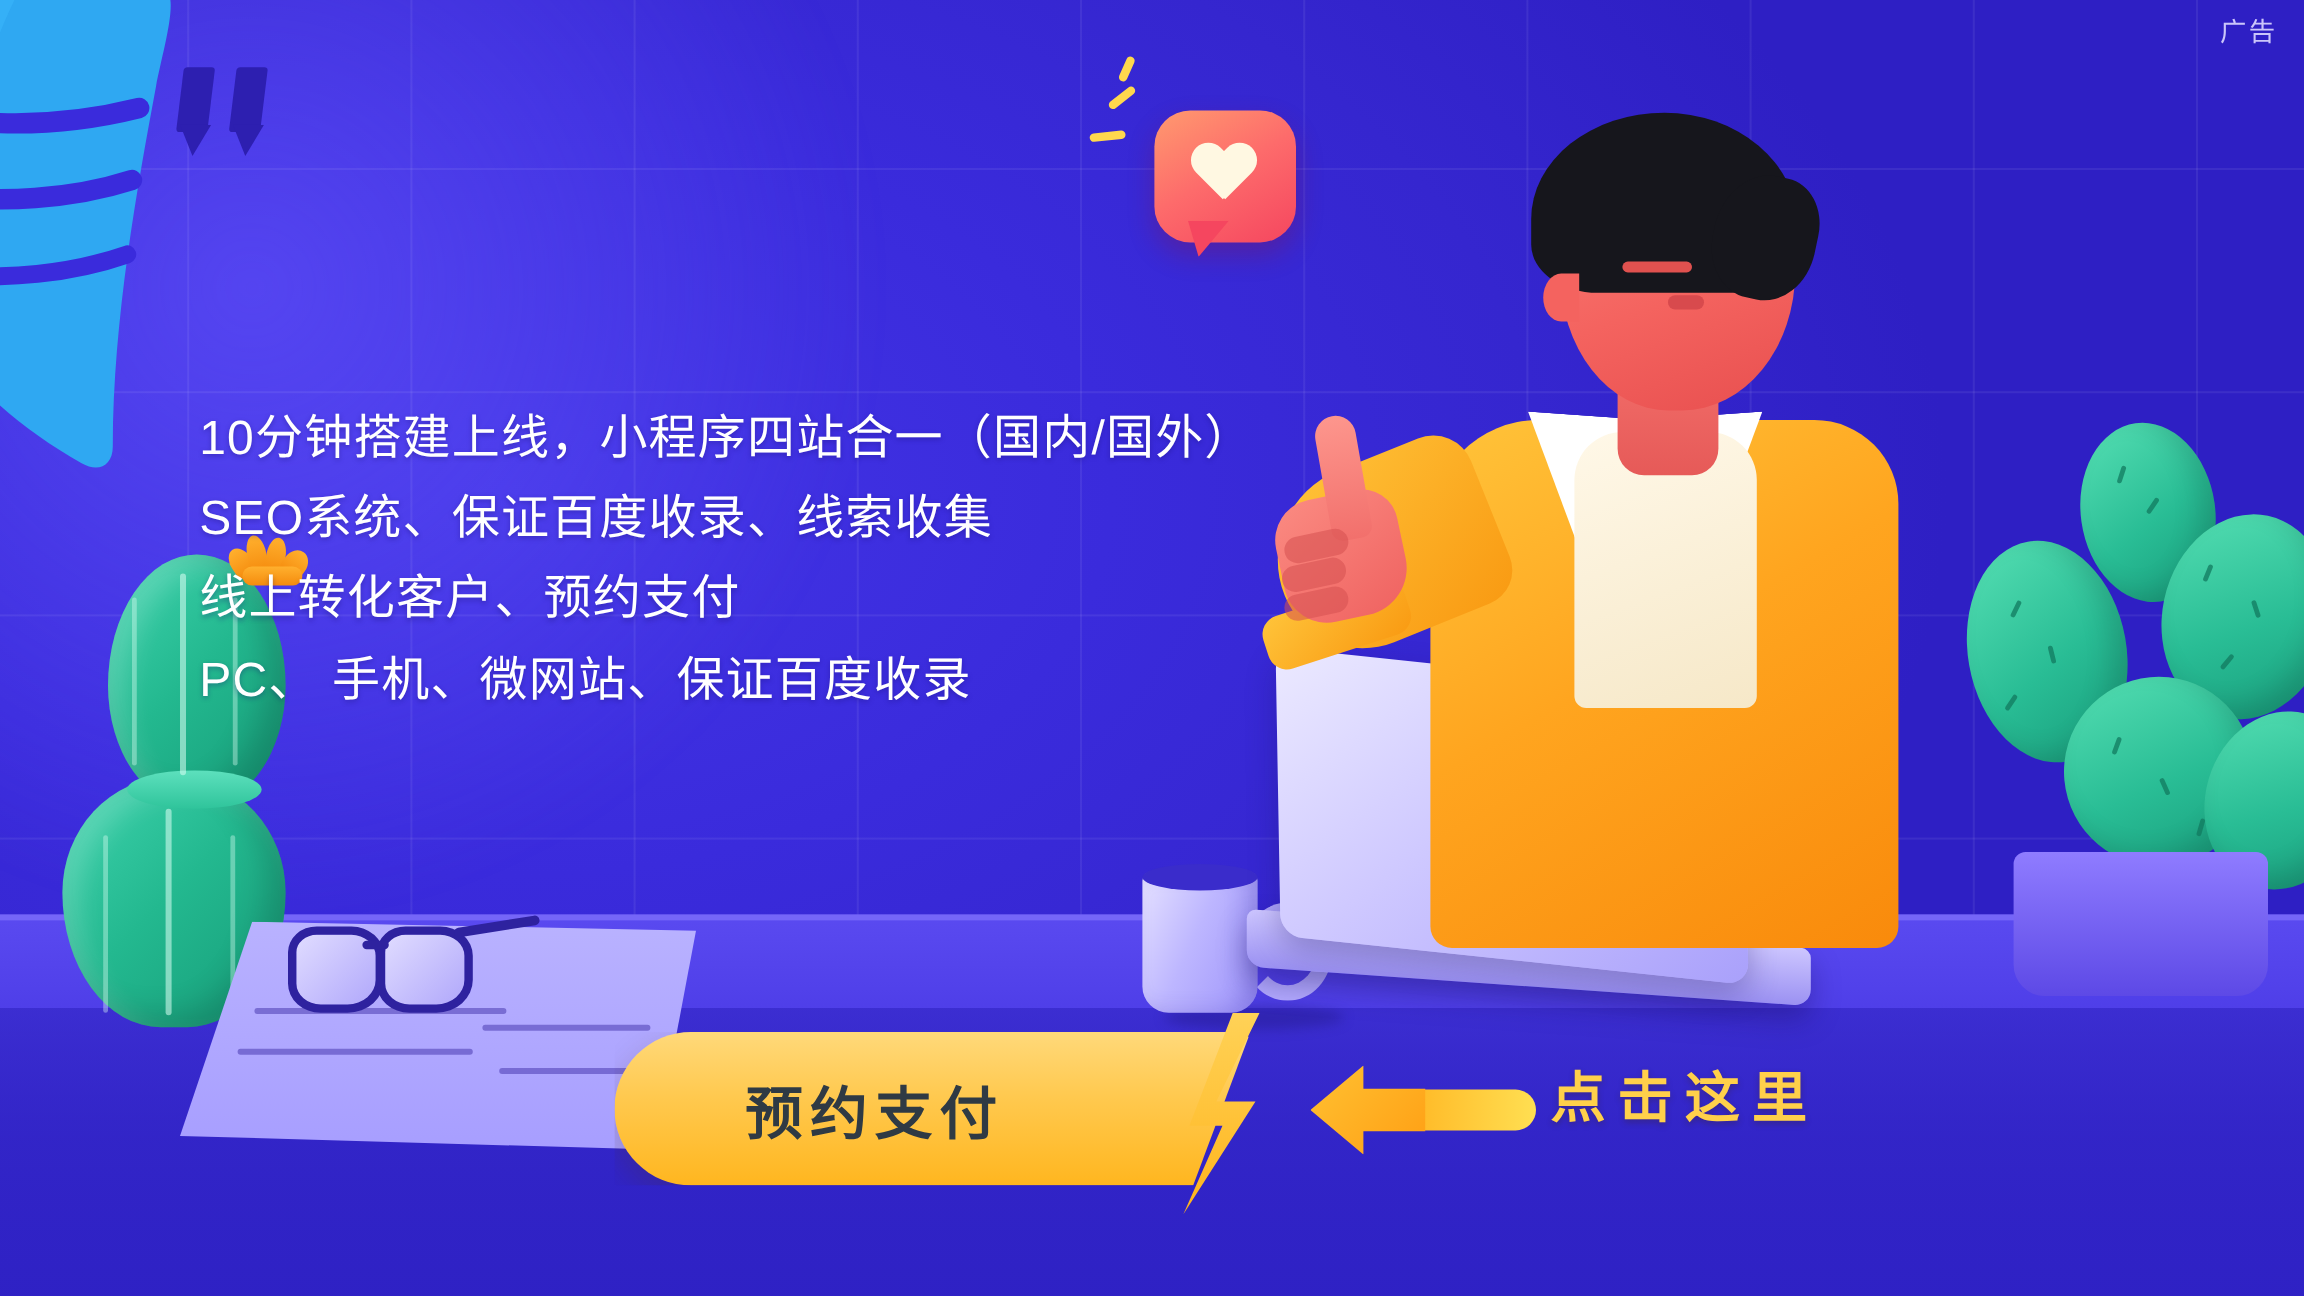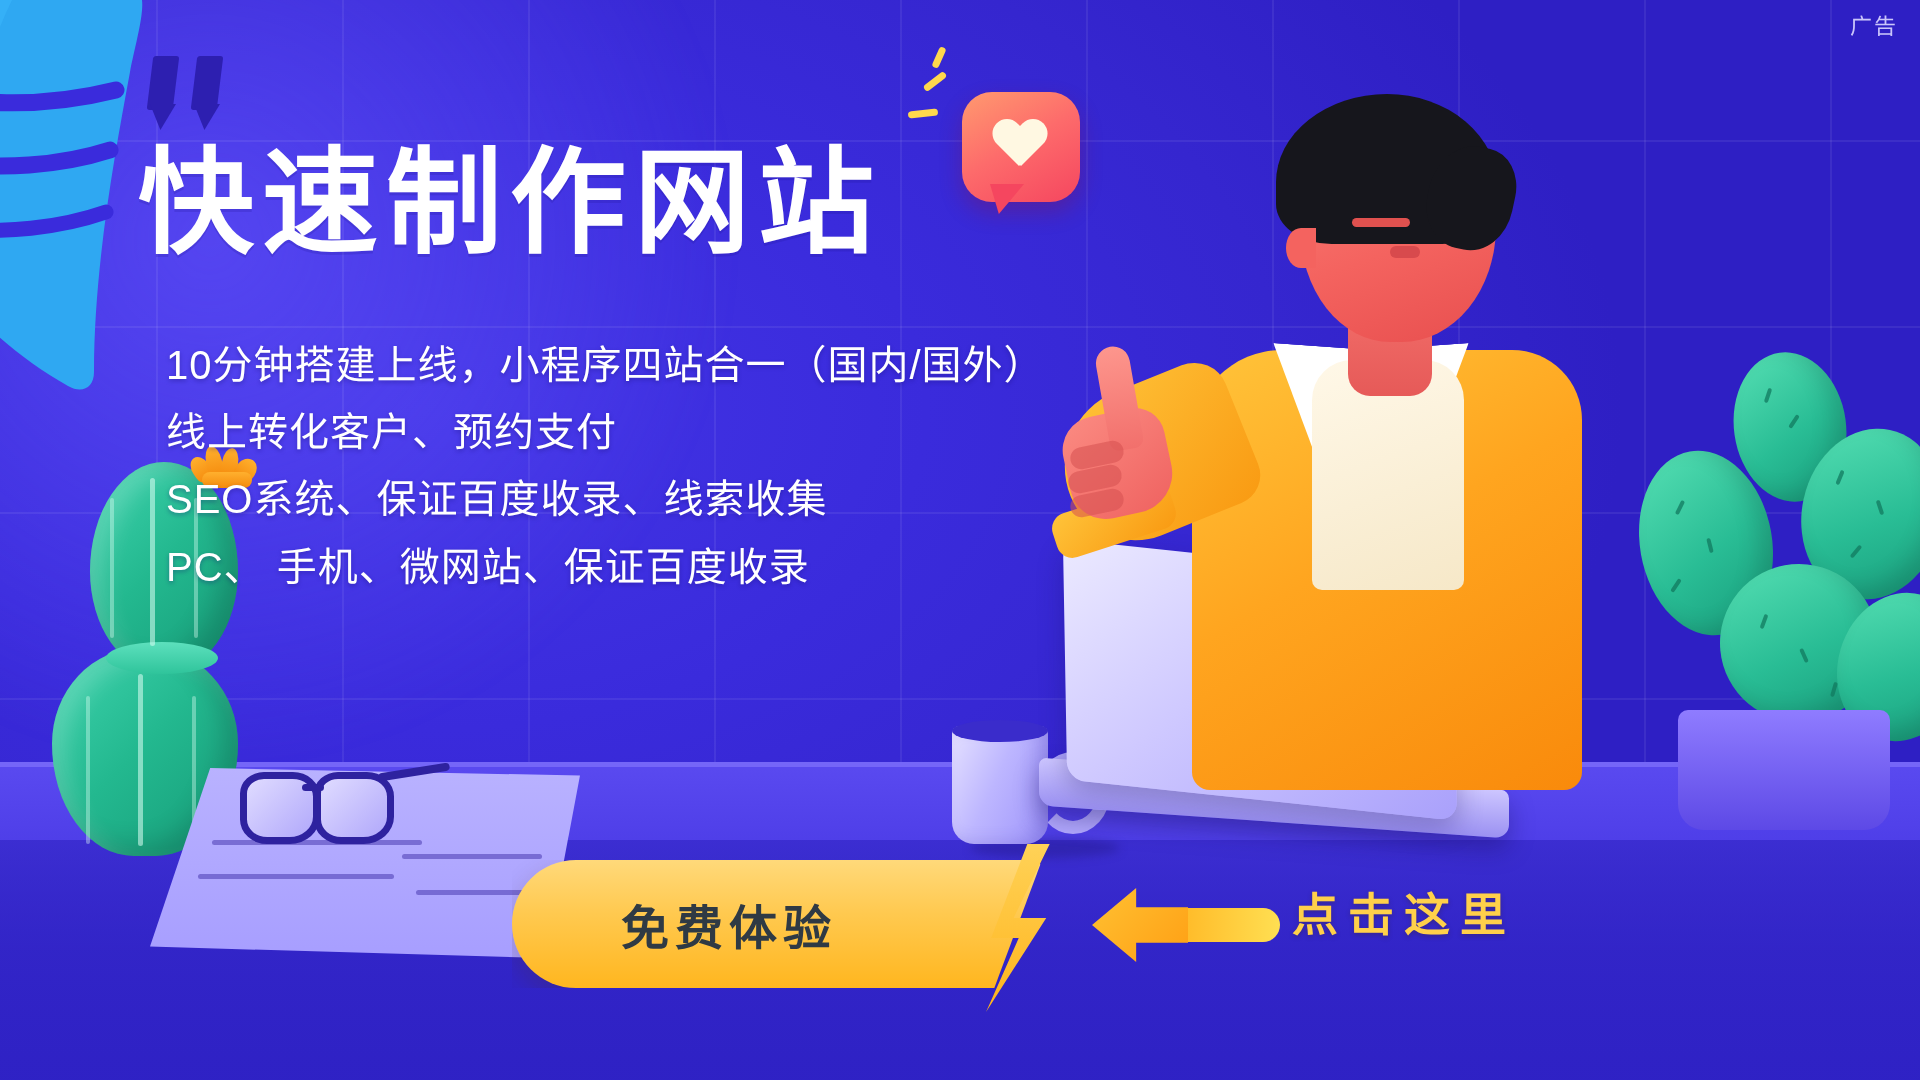--- a/index.html
+++ b/index.html
@@ -450,32 +450,31 @@
     </div>
 
     <div class="heart-card"></div>
     <div class="heart-tail"></div>
     <div class="heart"></div>
     <div class="spark" style="left:-218px;top:18px;width:26px;height:7px;transform:rotate(-38deg);"></div>
     <div class="spark" style="left:-232px;top:50px;width:30px;height:7px;transform:rotate(-6deg);"></div>
     <div class="spark" style="left:-212px;top:-6px;width:22px;height:7px;transform:rotate(-66deg);"></div>
   </div>
 
-  <div class="headline">快速制作网站</div>
 
   <div class="bullets">
     <div class="row">10分钟搭建上线，小程序四站合一（国内/国外）</div>
+    <div class="row">SEO系统、保证百度收录、线索收集</div>
     <div class="row">线上转化客户、预约支付</div>
-    <div class="row">SEO系统、保证百度收录、线索收集</div>
     <div class="row">PC、 手机、微网站、保证百度收录</div>
   </div>
 
   <div class="cta-wrap">
     <button class="cta-btn">
-      <span class="cta-label">免费体验</span>
+      <span class="cta-label">预约支付</span>
     </button>
     <div class="bolt"></div>
     <div class="arrow">
       <div class="arrow-shaft"></div>
       <div class="arrow-head"></div>
     </div>
     <div class="click-here">点击这里</div>
   </div>
 
   <div class="ad-badge">广告</div>

